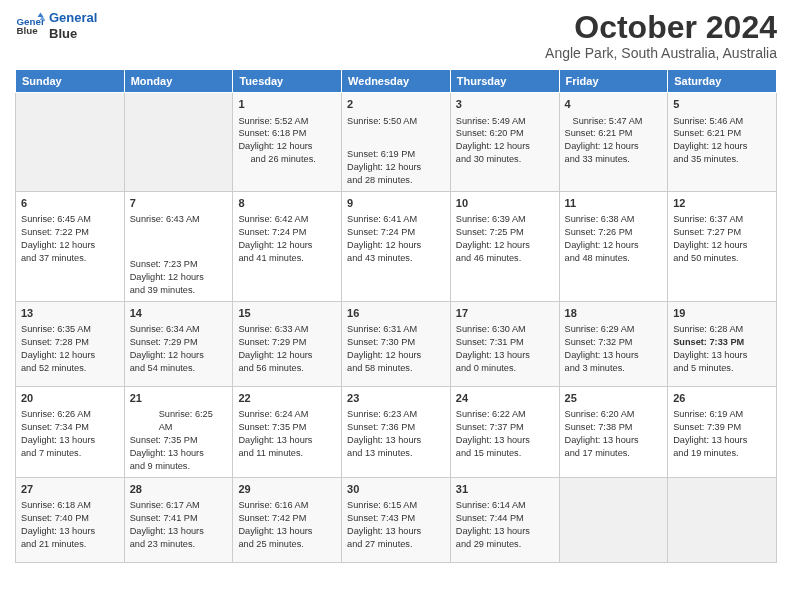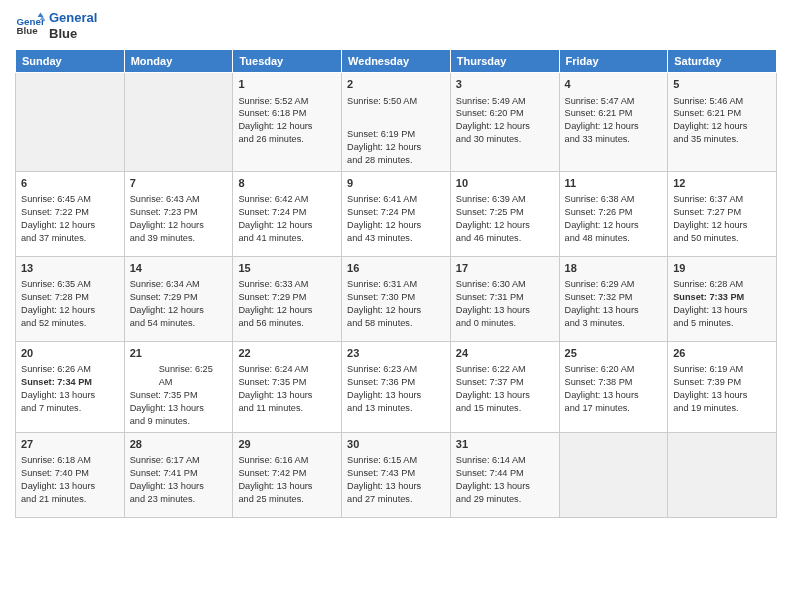--- a/index.html
+++ b/index.html
@@ -106,20 +106,24 @@
         <polygon points="30,8 38,8 34,2" fill="#3a7dc9"></polygon>
         <polygon points="33,12 40,12 36.5,6" fill="#3a7dc9" opacity="0.7"></polygon>
       </svg>
       <div>
         <div class="logo-text">
           <span>General</span><br>
           <span style="color:#333">Blue</span>
         </div>
       </div>
     </div>
+    <div class="title-block">
+      <div class="month-title">October 2024</div>
+      <div class="location">Angle Park, South Australia, Australia</div>
+    </div>
   </div>
 
   <table class="calendar">
     <thead>
       <tr>
       <th>Sunday</th>
           <th>Monday</th>
           <th>Tuesday</th>
           <th>Wednesday</th>
           <th>Thursday</th>
@@ -129,39 +133,39 @@
     </thead>
     <tbody id="calendar-body">
     <tr>
           <td class="empty"></td>
           <td class="empty"></td>
           <td>
             <span class="day-num">1</span>
             <span style="display: block;">Sunrise: 5:52 AM</span>
             <span style="display: block;">Sunset: 6:18 PM</span>
             <span style="display: block;">Daylight: 12 hours</span>
-            <span style="display: block;">and 26 minutes.</span>
+            <span style="display: block; margin-left: 12px;">and 26 minutes.</span>
           </td>
           <td>
             <span class="day-num">2</span>
             <span style="display: block;">Sunrise: 5:50 AM</span>
             <span style="display: block; margin-top: 21px;">Sunset: 6:19 PM</span>
             <span style="display: block;">Daylight: 12 hours</span>
             <span style="display: block;">and 28 minutes.</span>
           </td>
           <td>
             <span class="day-num">3</span>
             <span style="display: block;">Sunrise: 5:49 AM</span>
             <span style="display: block;">Sunset: 6:20 PM</span>
             <span style="display: block;">Daylight: 12 hours</span>
             <span style="display: block;">and 30 minutes.</span>
           </td>
           <td>
             <span class="day-num">4</span>
-            <span style="display: block;">Sunrise: 5:47 AM</span>
+            <span style="display: block; margin-left: 8px;">Sunrise: 5:47 AM</span>
             <span style="display: block;">Sunset: 6:21 PM</span>
             <span style="display: block;">Daylight: 12 hours</span>
             <span style="display: block;">and 33 minutes.</span>
           </td>
           <td>
             <span class="day-num">5</span>
             <span style="display: block;">Sunrise: 5:46 AM</span>
             <span style="display: block;">Sunset: 6:21 PM</span>
             <span style="display: block;">Daylight: 12 hours</span>
             <span style="display: block;">and 35 minutes.</span>
@@ -171,21 +175,21 @@
           <td>
             <span class="day-num">6</span>
             <span style="display: block;">Sunrise: 6:45 AM</span>
             <span style="display: block;">Sunset: 7:22 PM</span>
             <span style="display: block;">Daylight: 12 hours</span>
             <span style="display: block;">and 37 minutes.</span>
           </td>
           <td>
             <span class="day-num">7</span>
             <span style="display: block;">Sunrise: 6:43 AM</span>
-            <span style="display: block;">Sunset: 7:23 PM</span>
+            <span style="display: block; margin-top: 32px;">Sunset: 7:23 PM</span>
             <span style="display: block;">Daylight: 12 hours</span>
             <span style="display: block;">and 39 minutes.</span>
           </td>
           <td>
             <span class="day-num">8</span>
             <span style="display: block;">Sunrise: 6:42 AM</span>
             <span style="display: block;">Sunset: 7:24 PM</span>
             <span style="display: block;">Daylight: 12 hours</span>
             <span style="display: block;">and 41 minutes.</span>
           </td>
@@ -266,21 +270,21 @@
             <span style="display: block;">Sunrise: 6:28 AM</span>
             <span style="display: block; font-weight: bold;">Sunset: 7:33 PM</span>
             <span style="display: block;">Daylight: 13 hours</span>
             <span style="display: block;">and 5 minutes.</span>
           </td>
         </tr>
         <tr>
           <td>
             <span class="day-num">20</span>
             <span style="display: block;">Sunrise: 6:26 AM</span>
-            <span style="display: block; font-weight: bold;">Sunset: 7:34 PM</span>
+            <span style="display: block;">Sunset: 7:34 PM</span>
             <span style="display: block;">Daylight: 13 hours</span>
             <span style="display: block;">and 7 minutes.</span>
           </td>
           <td>
             <span class="day-num">21</span>
             <span style="display: block; margin-left: 29px;">Sunrise: 6:25 AM</span>
             <span style="display: block;">Sunset: 7:35 PM</span>
             <span style="display: block;">Daylight: 13 hours</span>
             <span style="display: block;">and 9 minutes.</span>
           </td>

